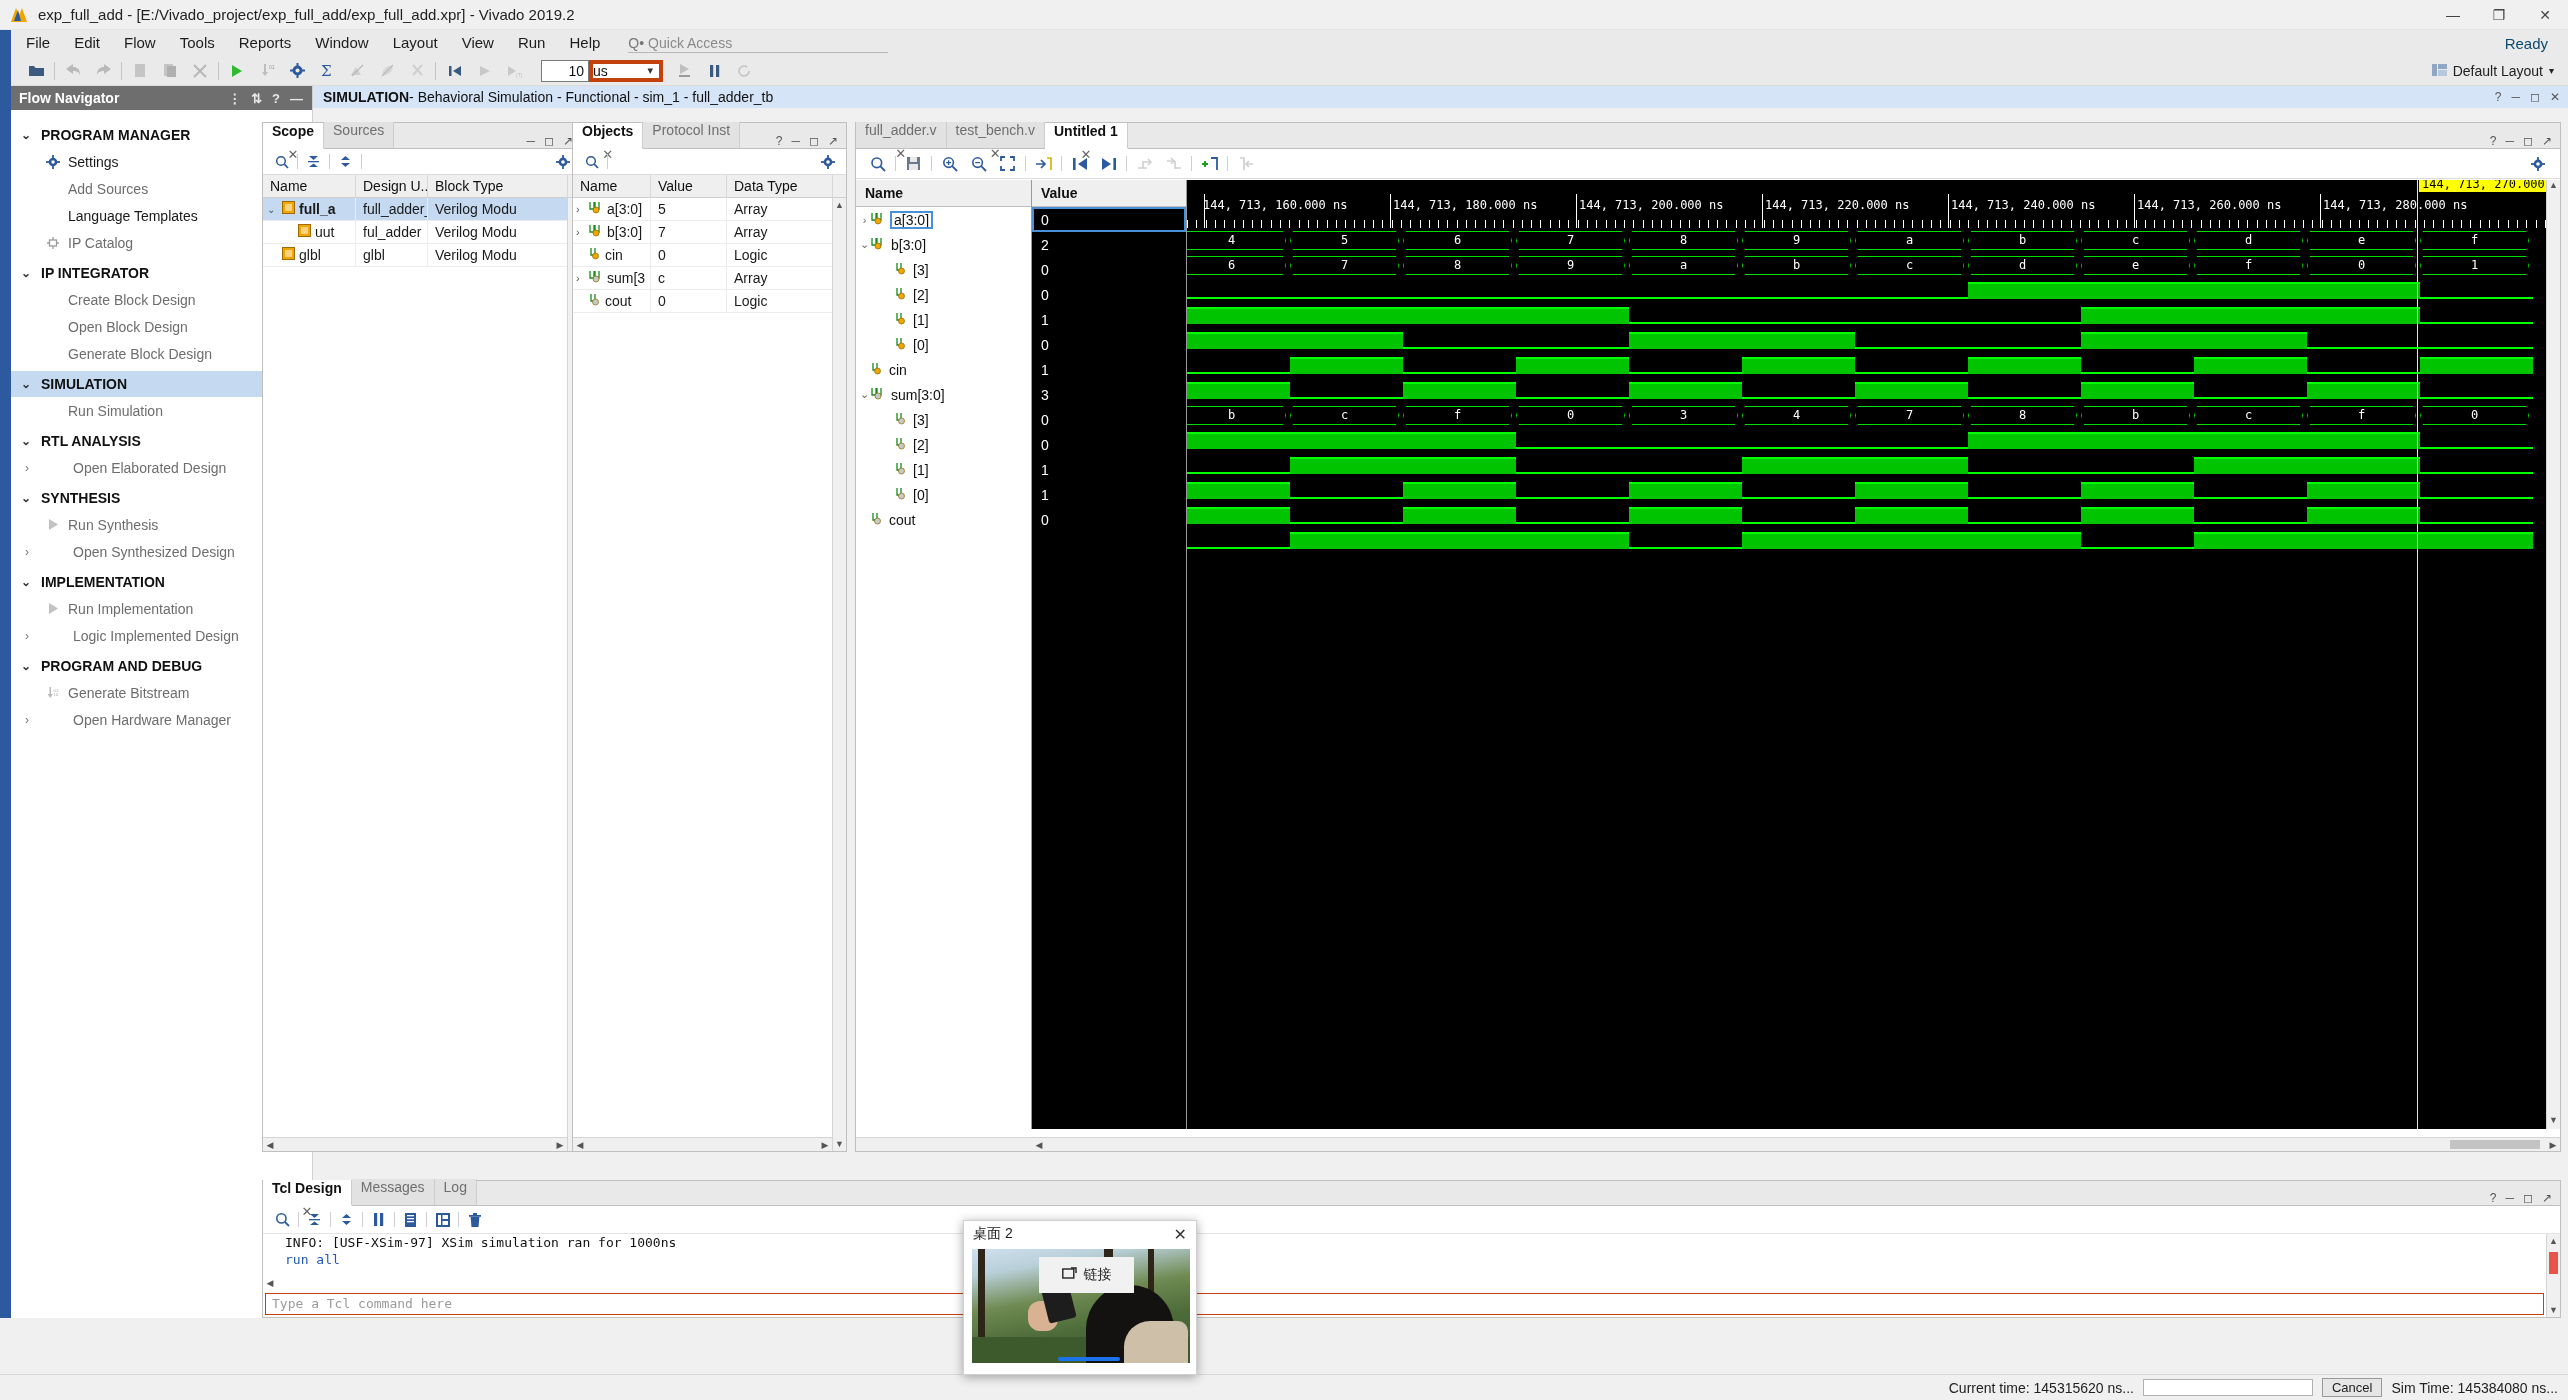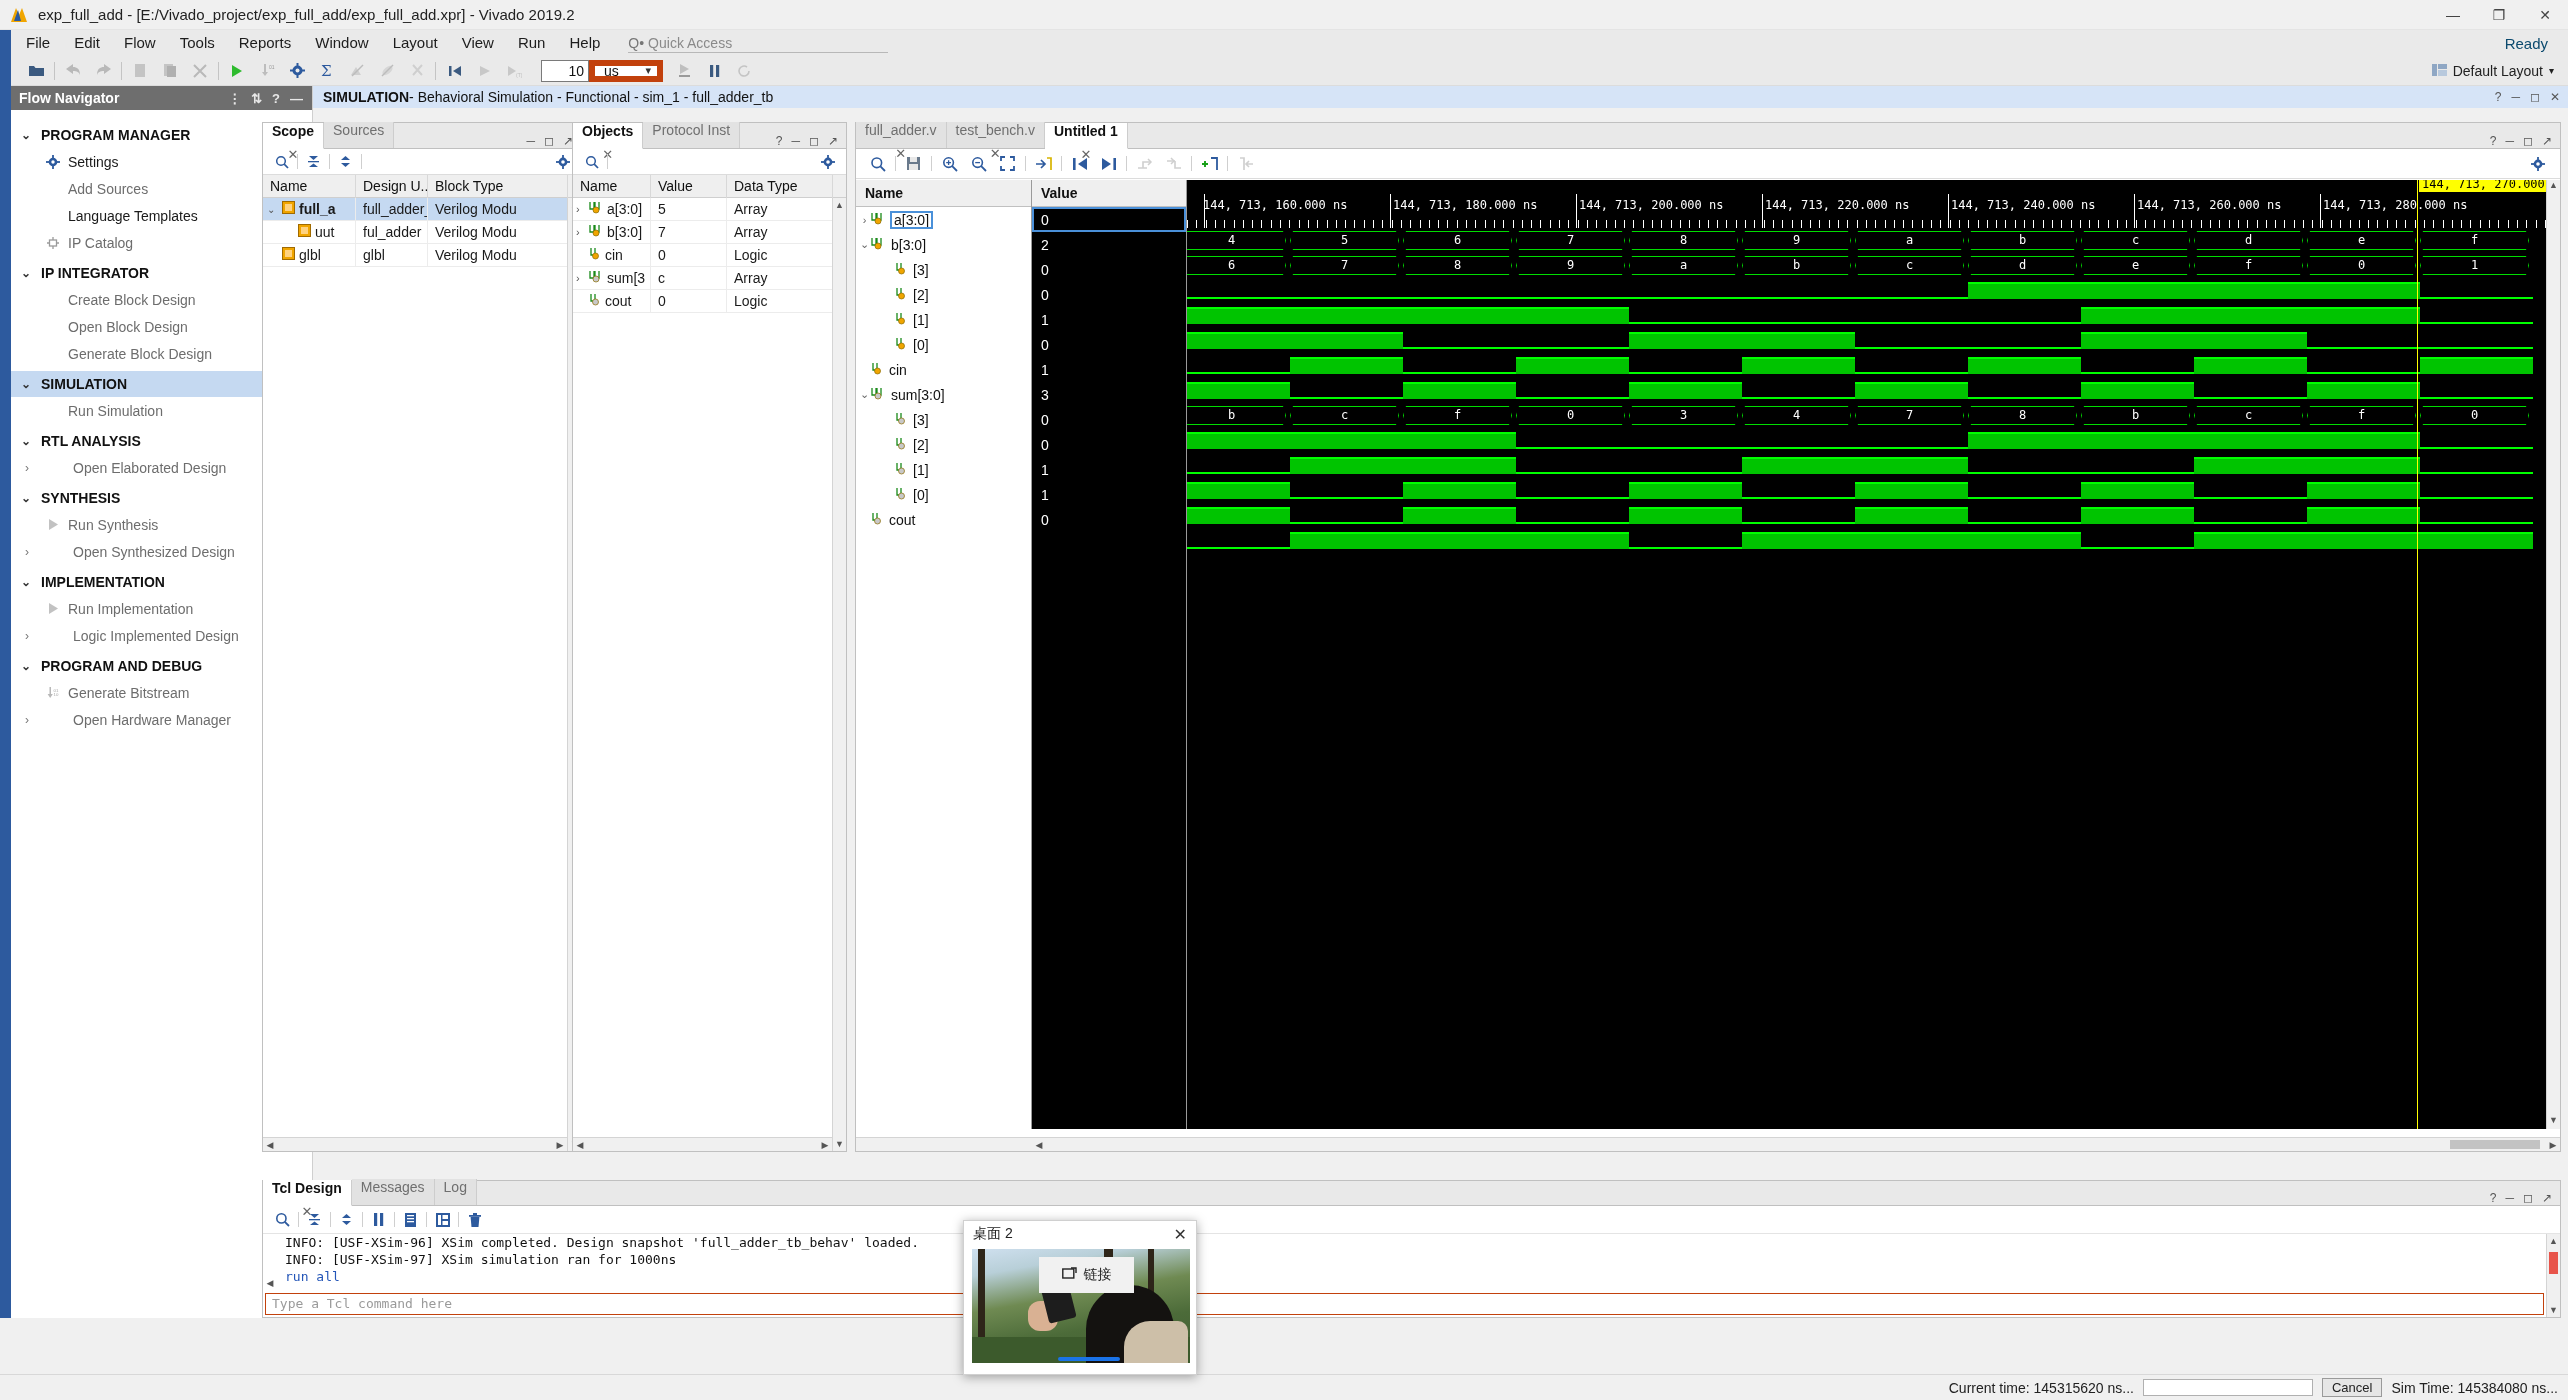--- a/index.html
+++ b/index.html
@@ -50,22 +50,22 @@
     border-bottom:1px solid #dcdcdc;
   }
   .tbtn { width:30px; height:26px; display:flex; align-items:center; justify-content:center; }
   .tsep { width:1px; height:18px; background:#c4c4c4; margin:0 3px; }
   .runtime-input {
     width:48px; height:22px; border:1px solid #7a7a7a; background:#fff;
     font-size:14px; text-align:right; padding-right:4px; line-height:20px; color:#111;
     font-family:"Liberation Sans", sans-serif;
   }
   .unit-select {
-    width:74px; height:22px; border:6px solid #c2410c; background:#fff;
-    font-size:14px; display:flex; align-items:center; padding-left:9px; color:#111; position:relative;
+    width:74px; height:22px; border:4px solid #c2410c; background:#fff;
+    font-size:14px; display:flex; align-items:center; padding-left:0; color:#111; position:relative;
   }
   .unit-select .caret { position:absolute; right:6px; font-size:11px; color:#333;}
   .layout-right { margin-left:auto; display:flex; align-items:center; margin-right:14px; font-size:14px; color:#222; gap:6px;}
   .layout-right .caret { font-size:10px; }
 
   
   .flownav {
     position:absolute; left:11px; top:86px; width:302px; height:1232px;
     background:#ffffff; border-right:1px solid #cfcfcf;
   }
@@ -1478,21 +1478,20 @@
       </div>
     </div>
     <div class="tcl-guides">
       <svg width="12" height="55" viewBox="0 0 12 55">
         <line x1="5" y1="0" x2="5" y2="55" stroke="#b9b9b9" stroke-width="1" stroke-dasharray="3 3"></line>
         <circle cx="5" cy="20" r="5" fill="#fff" stroke="#999" stroke-width="1"></circle>
         <line x1="2.5" y1="20" x2="7.5" y2="20" stroke="#555" stroke-width="1"></line>
       </svg>
     </div>
     <div class="tcl-out" id="tcl-out">
-        <div class="tcl-line">INFO: [USF-XSim-96] XSim completed. Design snapshot 'full_adder_tb_behav' loaded.</div>
         <div class="tcl-line">INFO: [USF-XSim-97] XSim simulation ran for 1000ns</div>
         <div class="tcl-line cmd">run all</div>
       </div>
     <div class="tcl-hscroll">
       <div style="width:14px;text-align:center;font-size:9px;color:#555;">◀</div>
     </div>
     <div class="tcl-input">Type a Tcl command here</div>
     <div class="vscroll" style="top:53px">
       <div class="up">▲</div>
       <div style="position:absolute;top:18px;left:2px;right:2px;height:22px;background:#e8544a;"></div>

